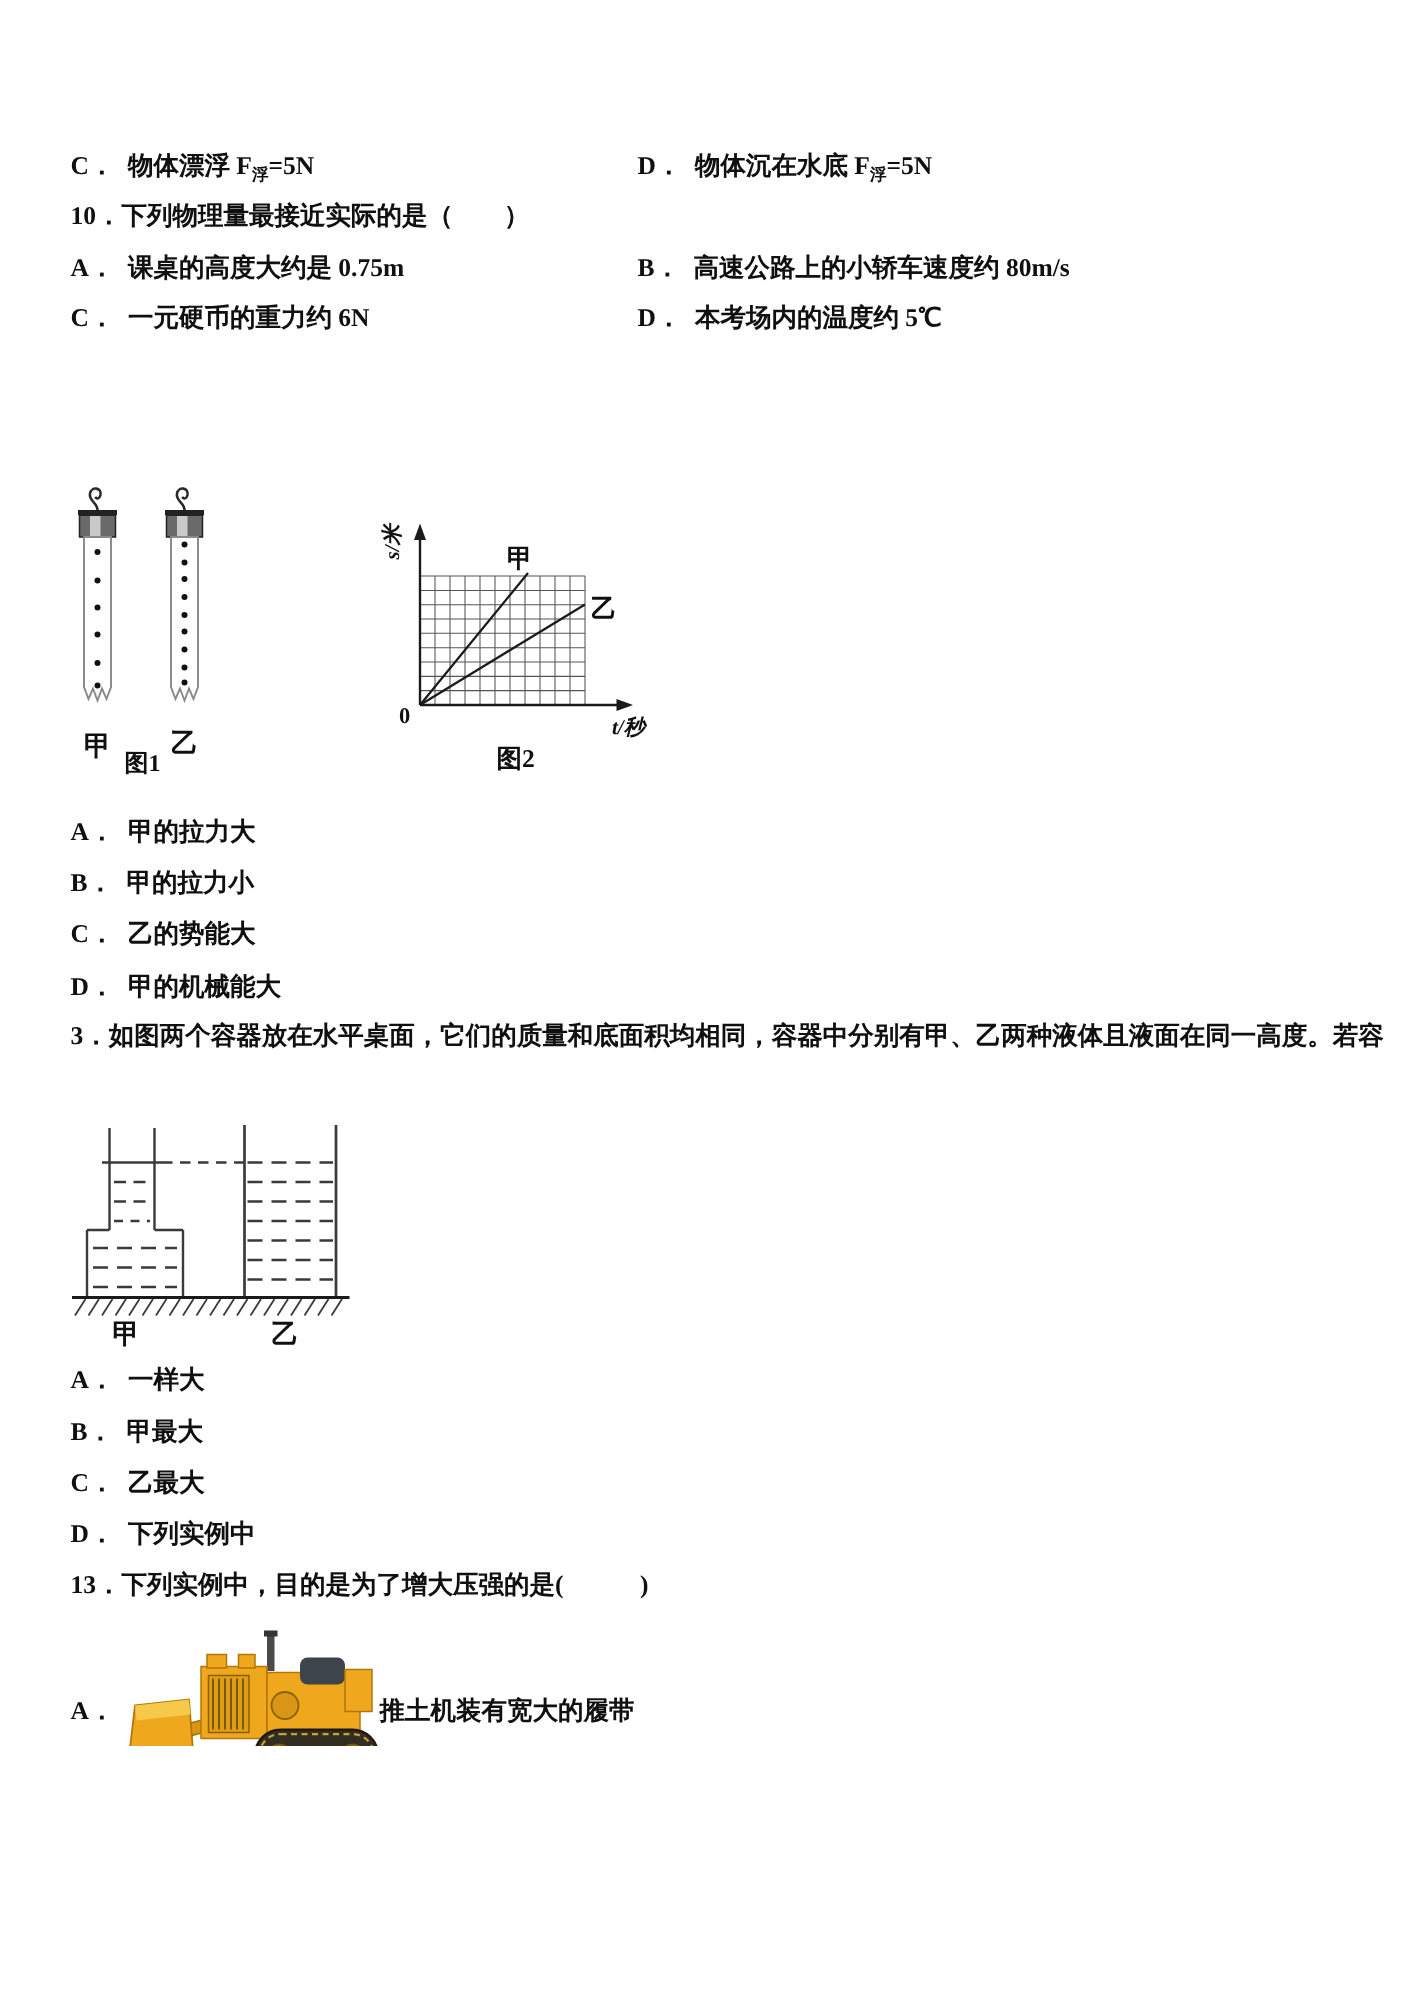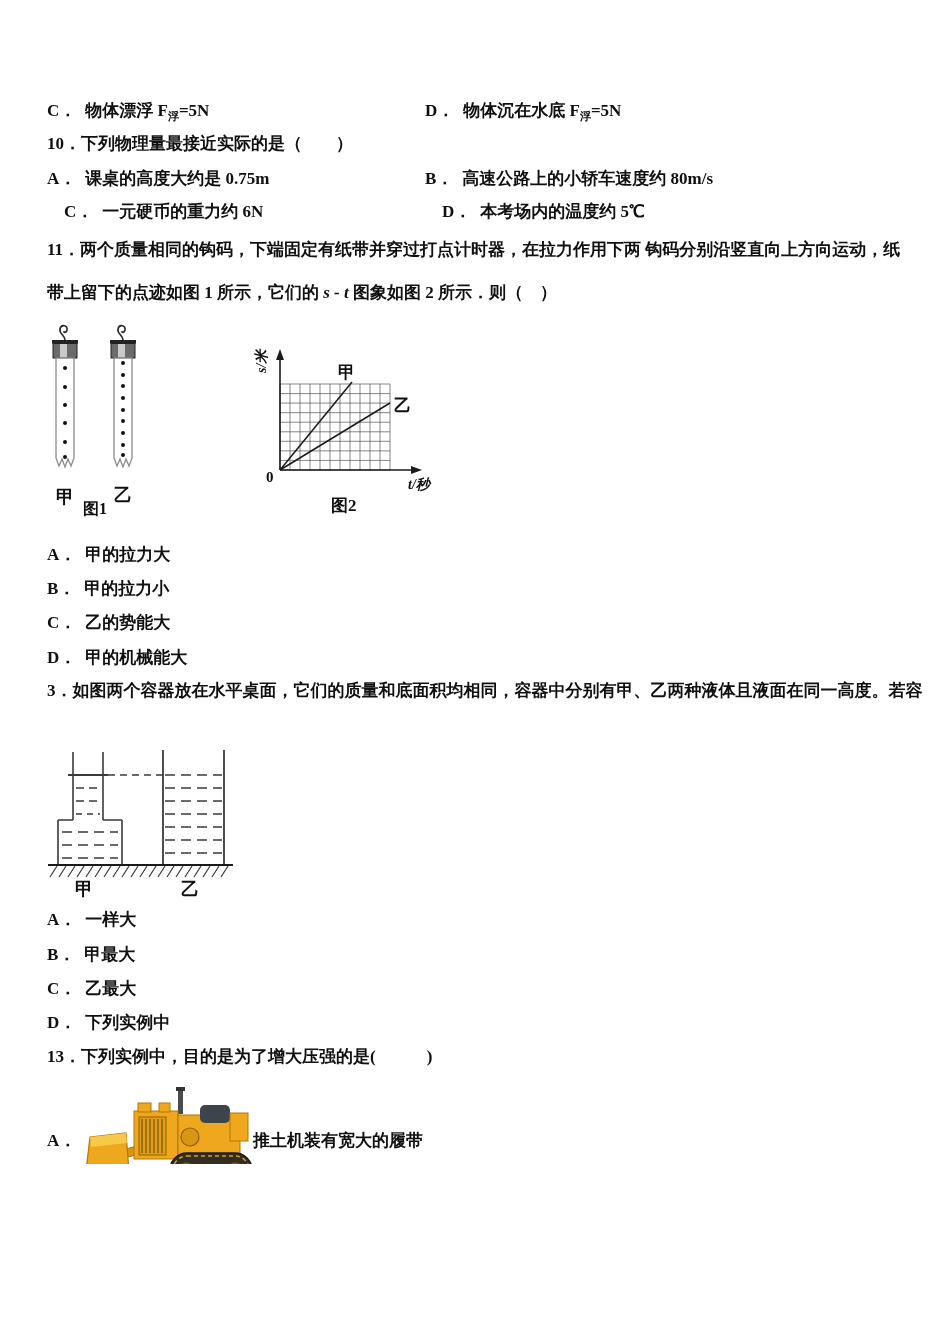--- a/index.html
+++ b/index.html
@@ -24,29 +24,25 @@
   <div class="t" style="left:47px;top:100px;">
     <span><span class="lbl">C．</span><span>物体漂浮 F</span><span class="fsub">浮</span><span>=5N</span></span>
     <span class="col2"><span class="lbl">D．</span><span>物体沉在水底 F</span><span class="fsub">浮</span><span>=5N</span></span>
   </div>
 
   <div class="t" style="left:47px;top:133px;">10．下列物理量最接近实际的是（　　）</div>
   <div class="t" style="left:47px;top:168px;text-align:right;">
     <span><span class="lbl">A．</span><span>课桌的高度大约是 0.75m</span></span>
     <span class="col2"><span class="lbl">B．</span><span>高速公路上的小轿车速度约 80m/s</span></span>
   </div>
-  <div class="t" style="left:64px;top:201px;font-family:Liberation Serif, serif;">
+  <div class="t" style="left:47px;top:201px;font-family:Liberation Serif, serif;">
     <span><span class="lbl">C．</span><span>一元硬币的重力约 6N</span></span>
     <span class="col2"><span class="lbl">D．</span><span>本考场内的温度约 5℃</span></span>
   </div>
 
-  <div class="t" style="left:47px;top:239px;">11．两个质量相同的钩码，下端固定有纸带并穿过打点计时器，在拉力作用下两 钩码分别沿竖直向上方向运动，纸</div>
-  <div class="t" style="left:47px;top:282px;">
-    <span>带上留下的点迹如图 1 所示，它们的 </span><span class="var">s - t</span><span> 图象如图 2 所示．则（　）</span>
-  </div>
 
   <svg style="left:50px;top:320px;" width="95" height="198" viewBox="0 0 95 198">
     <g>
       <path d="M15 20 C15 15 9 14 10 9 C11 4 18 5 17 10 C16.4 12.6 14.5 13 13.5 11.3" fill="none" stroke="#2a2a2a" stroke-width="1.7"></path>
       <rect x="2" y="20" width="26" height="3.5" fill="#222222"></rect>
       <rect x="3" y="23.5" width="24" height="14.5" fill="#6a6a6a" stroke="#222222" stroke-width="1"></rect>
       <rect x="10" y="24" width="7" height="13.5" fill="#c9c9c9"></rect>
       <path d="M6 38 H24 V138 L21 146 L18 139 L15 147 L12 139 L9 146 L6 138 Z" fill="#ffffff" stroke="#8a8a8a" stroke-width="1.3"></path>
       <g fill="#111111">
         <circle cx="15" cy="48" r="2"></circle>

